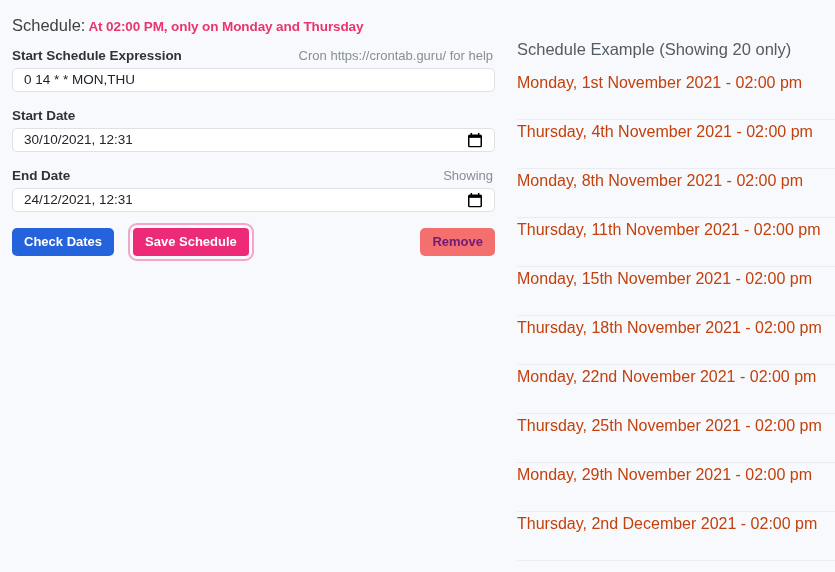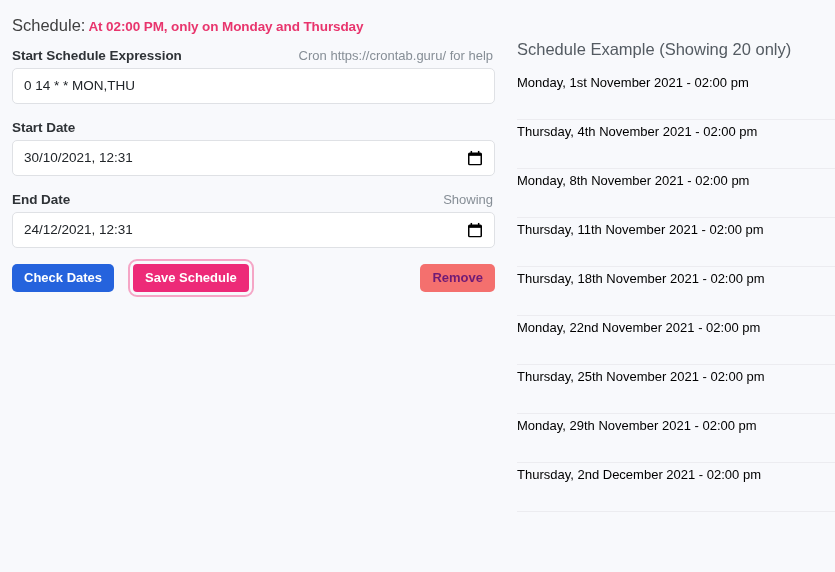--- a/index.html
+++ b/index.html
@@ -66,21 +66,21 @@
   .field-hint {
     font-size: 13px;
     color: #868e96;
     font-weight: 400;
   }
 
   .text-input {
     box-sizing: border-box;
     display: block;
     width: 483px;
-    height: 36px;
+    height: 24px;
     border: 1px solid #dfe1e5;
     border-radius: 5px;
     background: #ffffff;
     padding: 0 11px;
     font-family: "Liberation Sans", sans-serif;
     font-size: 13.5px;
     color: #212529;
     outline: none;
     margin-bottom: 16px;
   }
@@ -150,22 +150,22 @@
     font-weight: 400;
     margin: 0 0 12px 0;
     white-space: nowrap;
   }
   .example-list {
     list-style: none;
     margin: 0;
     padding: 0;
   }
   .example-item {
-    font-size: 13px;
-    color: #000000;
+    font-size: 16px;
+    color: #c2410c;
     border-bottom: 1px solid #ececf0;
     padding: 0 0 24px 0;
     margin: 0 0 0 0;
     height: 24px;
     line-height: 24px;
     white-space: nowrap;
   }
 </style>
 </head>
 <body>
@@ -224,20 +224,21 @@
 
   </div>
 
   <div class="right-pane">
     <div class="example-title">Schedule Example (Showing 20 only)</div>
     <ul class="example-list">
       <li class="example-item">Monday, 1st November 2021 - 02:00 pm</li>
       <li class="example-item">Thursday, 4th November 2021 - 02:00 pm</li>
       <li class="example-item">Monday, 8th November 2021 - 02:00 pm</li>
       <li class="example-item">Thursday, 11th November 2021 - 02:00 pm</li>
+      <li class="example-item">Monday, 15th November 2021 - 02:00 pm</li>
       <li class="example-item">Thursday, 18th November 2021 - 02:00 pm</li>
       <li class="example-item">Monday, 22nd November 2021 - 02:00 pm</li>
       <li class="example-item">Thursday, 25th November 2021 - 02:00 pm</li>
       <li class="example-item">Monday, 29th November 2021 - 02:00 pm</li>
       <li class="example-item">Thursday, 2nd December 2021 - 02:00 pm</li>
     </ul>
   </div>
 
 </div>
 

